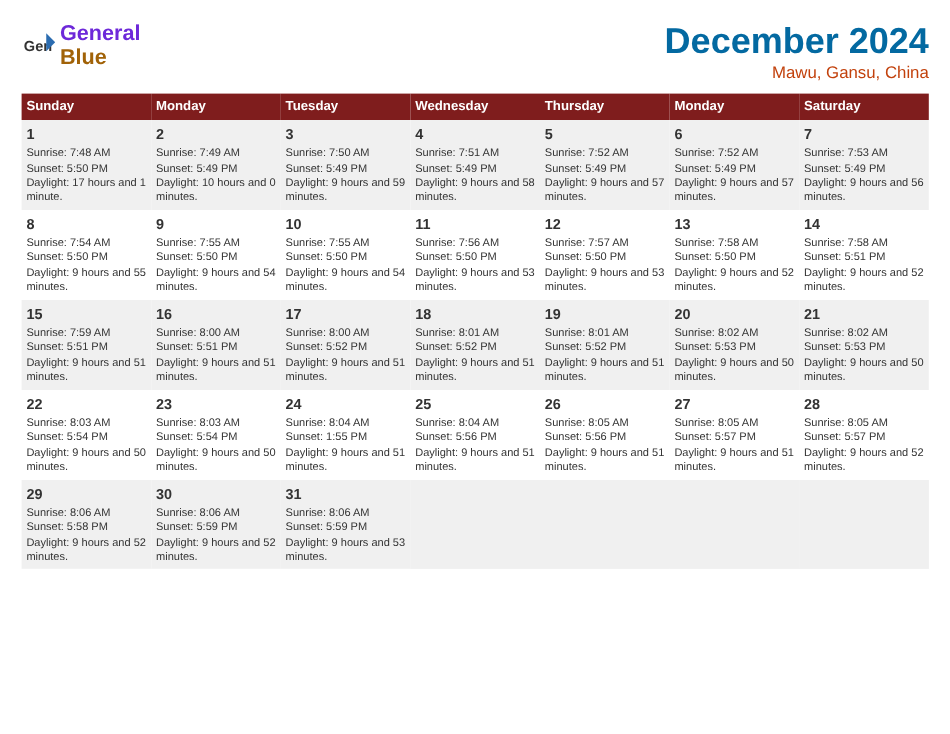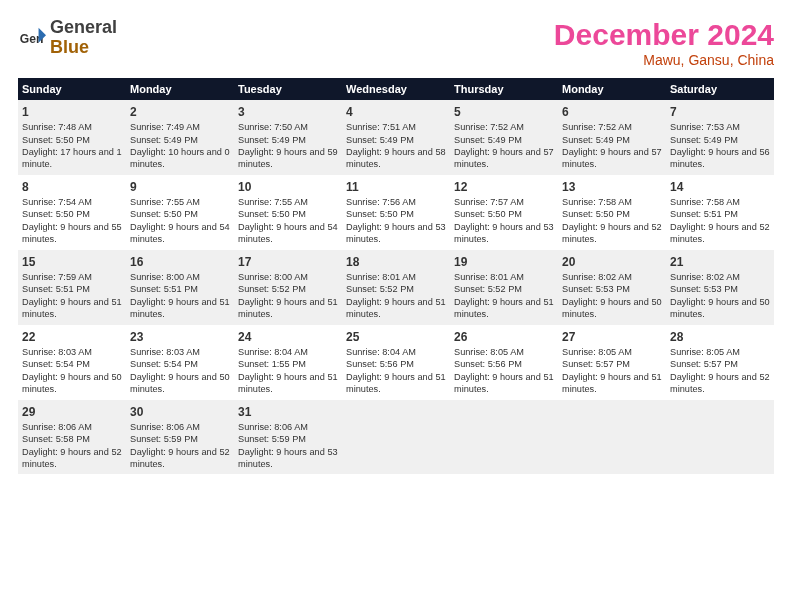--- a/index.html
+++ b/index.html
@@ -26,46 +26,46 @@
       align-items: center;
       gap: 4px;
     }
     .logo-text {
       font-size: 18px;
       font-weight: bold;
       color: #333;
       line-height: 1.1;
     }
     .logo-text span {
-      color: #404040;
+      color: #6d28d9;
     }
     .logo-icon {
       width: 28px;
       height: 28px;
     }
     .title-block {
       text-align: right;
     }
     .main-title {
       font-size: 30px;
       font-weight: bold;
-      color: #ec4899;
+      color: #0369a1;
     }
     .subtitle {
       font-size: 14px;
       color: #c2410c;
     }
     table {
       width: 100%;
       border-collapse: collapse;
       font-size: 9.5px;
       table-layout: fixed;
     }
     thead tr {
-      background-color: #0f172a;
+      background-color: #7f1d1d;
       color: white;
     }
     thead th {
       padding: 5px 4px;
       text-align: left;
       font-size: 11px;
       font-weight: bold;
     }
     tbody tr {
       vertical-align: top;

